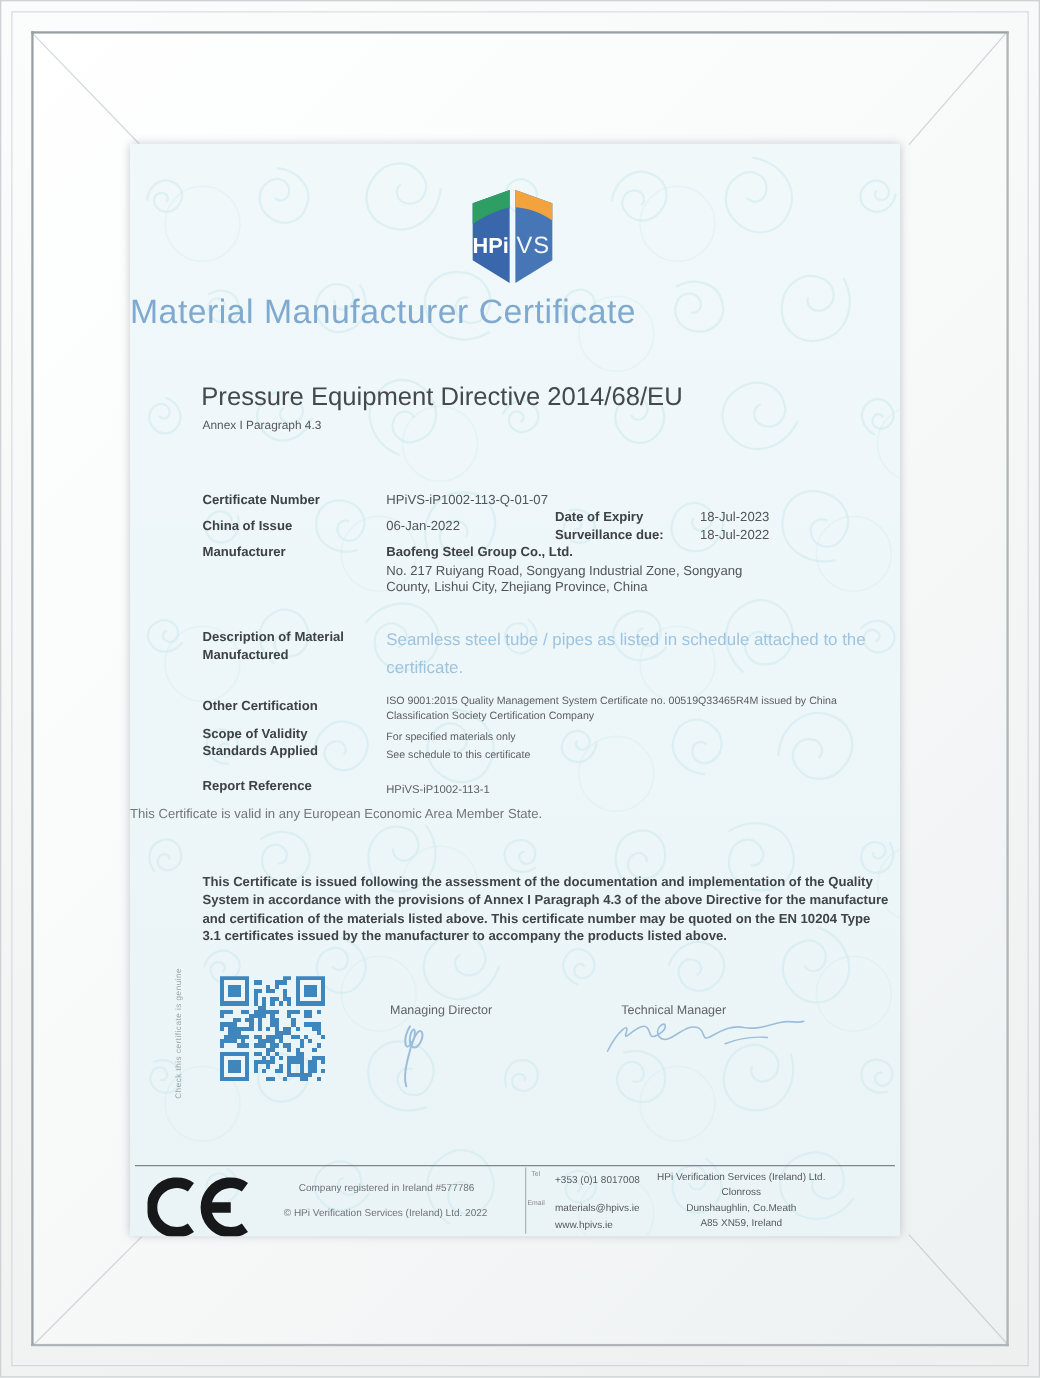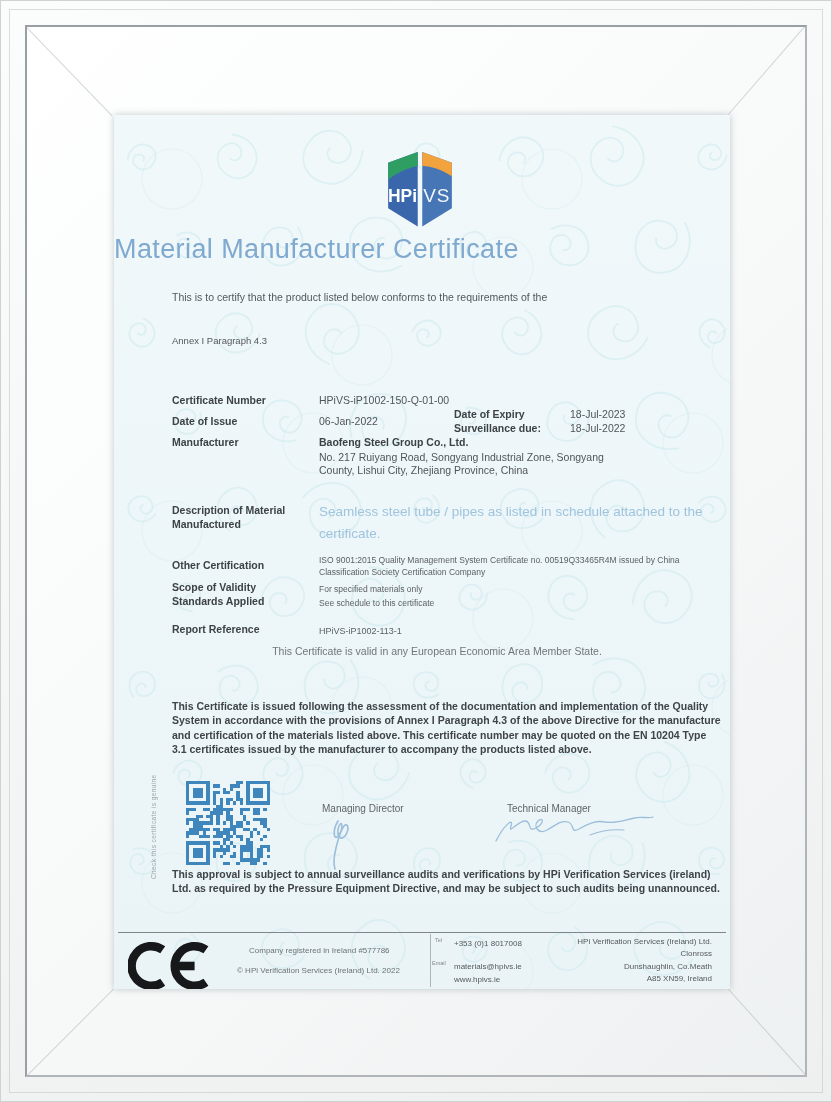--- a/index.html
+++ b/index.html
@@ -23,21 +23,21 @@
   .outer-frame::before{content:"";position:absolute;inset:8px;border:1px solid rgba(178,185,189,.45);}
   .frame-line{position:absolute;inset:25px;border-top:2px solid #99a0a4;border-left:2px solid #99a0a4;border-right:2px solid #afb5b8;border-bottom:2px solid #afb5b8;box-sizing:border-box;}
   .mat{position:absolute;left:27px;top:27px;right:27px;bottom:27px;background:linear-gradient(135deg,#ffffff 0%,#f7f9f9 55%,#eef1f1 100%);}
   .miter{position:absolute;height:1px;background:rgba(150,158,162,.4);transform-origin:0 0;}
   .miter.tl{left:27px;top:27px;width:123px;transform:rotate(46deg);}
   .miter.tr{left:805px;top:27px;width:118px;transform:rotate(131deg);}
   .miter.bl{left:27px;top:1075px;width:122px;transform:rotate(-45deg);}
   .miter.br{left:805px;top:1075px;width:117px;transform:rotate(228deg);}
 
   
-  .paper{position:absolute;left:114px;top:115px;width:616px;height:874px;background:linear-gradient(180deg,#f0f8fa 0%,#eaf4f7 100%);box-shadow:0 0 7px rgba(90,100,105,.35);overflow:hidden;}
+  .paper{position:absolute;left:104px;top:115px;width:616px;height:874px;background:linear-gradient(180deg,#f0f8fa 0%,#eaf4f7 100%);box-shadow:0 0 7px rgba(90,100,105,.35);overflow:hidden;}
   .paper *{box-sizing:border-box;}
   .pattern{position:absolute;inset:0;pointer-events:none;}
   .pattern-curl{stroke:var(--pattern-teal);fill:none;}
 
   .abs{position:absolute;}
 
   
   .logo{left:268px;top:31px;width:76px;height:88px;}
   .logo-green{fill:var(--logo-green);}
   .logo-orange{fill:var(--logo-orange);}
@@ -50,36 +50,36 @@
 
   .certify-line{left:58px;top:176px;font-size:10.5px;color:#54585d;}
   .directive-title{left:57px;top:191px;font-size:20.5px;color:#45494e;}
   .annex-line{left:58px;top:220px;font-size:9.5px;color:#54585d;text-align:center;}
 
   .lbl{font-size:10.5px;font-weight:bold;color:#3d4246;line-height:1.3;}
   .val{font-size:10.5px;color:#505559;line-height:1.3;}
   .small-val{font-size:8.5px;color:#5a5f64;line-height:1.45;}
 
   .desc-value{font-size:13.5px;color:var(--desc-blue);line-height:1.6;width:408px;}
-  .centered-note{left:0;top:530px;width:100%;text-align:center;font-size:10.5px;color:#71767b;padding-left:30px;}
+  .centered-note{left:0;top:530px;width:100%;font-size:10.5px;color:#71767b;}
   .bold-para{font-size:10.5px;font-weight:bold;color:#3f4449;line-height:1.36;width:550px;}
 
   .qr-caption{left:36px;top:652px;height:112px;writing-mode:vertical-rl;transform:rotate(180deg);font-size:6.5px;color:#9aa4a8;letter-spacing:.4px;}
   .qr-svg{fill:var(--qr-blue);shape-rendering:crispEdges;}
 
   .sig-label{font-size:10px;color:#5f6468;}
   .sig-path{stroke:var(--sig-blue);fill:none;stroke-width:1.6;stroke-linecap:round;}
 
   .footer-divider{left:4px;top:817px;width:608px;height:1px;background:#7e868b;}
   .footer-vline{left:316px;top:819px;width:1px;height:53px;background:#aeb5b9;}
   .ce-path{stroke:var(--ce-black);fill:none;stroke-width:9.5px;}
   .foot-small{font-size:8px;color:#6d7276;}
   .foot-val{font-size:8px;color:#55595d;}
   .foot-tag{font-size:5.5px;color:#85898d;}
-  .footer-address{left:380px;top:821px;width:218px;text-align:right;font-size:8px;color:#55595d;line-height:1.56;}
+  .footer-address{left:380px;top:821px;width:218px;text-align:center;font-size:8px;color:#55595d;line-height:1.56;}
 </style>
 </head>
 <body>
 
 <div class="scene">
   <div class="outer-frame"></div>
   <div class="frame-line"></div>
   <div class="mat"></div>
   <div class="miter tl"></div>
   <div class="miter tr"></div>
@@ -176,27 +176,27 @@
       <path class="logo-blue-left" d="M8,22 L47,8 L47,106 L8,82 Z"></path>
       <path class="logo-green" d="M8,22 L47,8 L47,26 C34,29 20,35 8,44 Z"></path>
       <path class="logo-blue-right" d="M53,8 L92,22 L92,82 L53,106 Z"></path>
       <path class="logo-orange" d="M53,8 L92,22 L92,40 C79,31 66,27 53,26 Z"></path>
       <text class="logo-text-l" x="27" y="74" text-anchor="middle">HPi</text>
       <text class="logo-text-r" x="72" y="74" text-anchor="middle">VS</text>
     </svg>
 
     <div class="abs page-title">Material Manufacturer Certificate</div>
 
-    <div class="abs certify-line">This is to certify that the product listed below conforms to the requirements of the</div>
+    <div class="abs directive-title">Pressure Equipment Directive 2014/68/EU</div>
     <div class="abs annex-line">Annex I Paragraph 4.3</div>
 
     <div class="abs lbl" style="left:58px;top:279px">Certificate Number</div>
-    <div class="abs val" style="left:205px;top:279px">HPiVS-iP1002-150-Q-01-00</div>
-
-    <div class="abs lbl" style="left:58px;top:300px">Date of Issue</div>
+    <div class="abs val" style="left:205px;top:279px">HPiVS-iP1002-113-Q-01-07</div>
+
+    <div class="abs lbl" style="left:58px;top:300px">China of Issue</div>
     <div class="abs val" style="left:205px;top:300px">06-Jan-2022</div>
 
     <div class="abs lbl" style="left:340px;top:293px">Date of Expiry</div>
     <div class="abs val" style="left:456px;top:293px">18-Jul-2023</div>
 
     <div class="abs lbl" style="left:340px;top:307px">Surveillance due:</div>
     <div class="abs val" style="left:456px;top:307px">18-Jul-2022</div>
 
     <div class="abs lbl" style="left:58px;top:321px">Manufacturer</div>
     <div class="abs lbl" style="left:205px;top:321px">Baofeng Steel Group Co., Ltd.</div>
@@ -438,21 +438,20 @@
     <div class="abs sig-label" style="left:208px;top:688px">Managing Director</div>
     <div class="abs sig-label" style="left:393px;top:688px">Technical Manager</div>
     <svg class="abs" style="left:200px;top:700px" width="60" height="60" viewBox="0 0 40 60">
       <path class="sig-path" d="M14,6 C8,16 10,26 14,21 C20,14 18,4 15,11 C12,19 16,27 21,21 C26,14 24,7 20,11 C16,16 14,25 12,33 C10,41 9,48 11,54"></path>
     </svg>
     <svg class="abs" style="left:378px;top:696px" width="165" height="44" viewBox="0 0 165 44">
       <path class="sig-path" style="stroke-width:1.3" d="M4,30 C12,14 22,6 19,15 C16,24 26,10 33,10 C40,10 35,22 44,17 C53,12 51,5 46,10 C41,15 46,24 55,19 C64,14 69,9 76,11 C83,13 78,23 87,18 C96,13 104,9 113,11 C124,13 133,9 142,7 C150,5 156,8 161,6"></path>
       <path class="sig-path" style="stroke-width:1.1" d="M98,24 C108,20 120,18 132,19"></path>
     </svg>
 
-    <div class="abs bold-para" style="left:58px;top:752px">This approval is subject to annual surveillance audits and verifications by HPi Verification Services (ireland) Ltd. as required by the Pressure Equipment Directive, and may be subject to such audits being unannounced.</div>
 
     <div class="abs footer-divider"></div>
     <div class="abs footer-vline"></div>
 
     <svg class="abs" style="left:14px;top:824px" width="90" height="54" viewBox="0 0 100 60">
       <path class="ce-path" d="M38.6,12 A22,22 0 1 0 38.6,48"></path>
       <path class="ce-path" d="M86.6,12 A22,22 0 1 0 86.6,48"></path>
       <path class="ce-path" d="M52,30 L74,30"></path>
     </svg>
     <div class="abs foot-small" style="left:135px;top:831px">Company registered in Ireland #577786</div>

